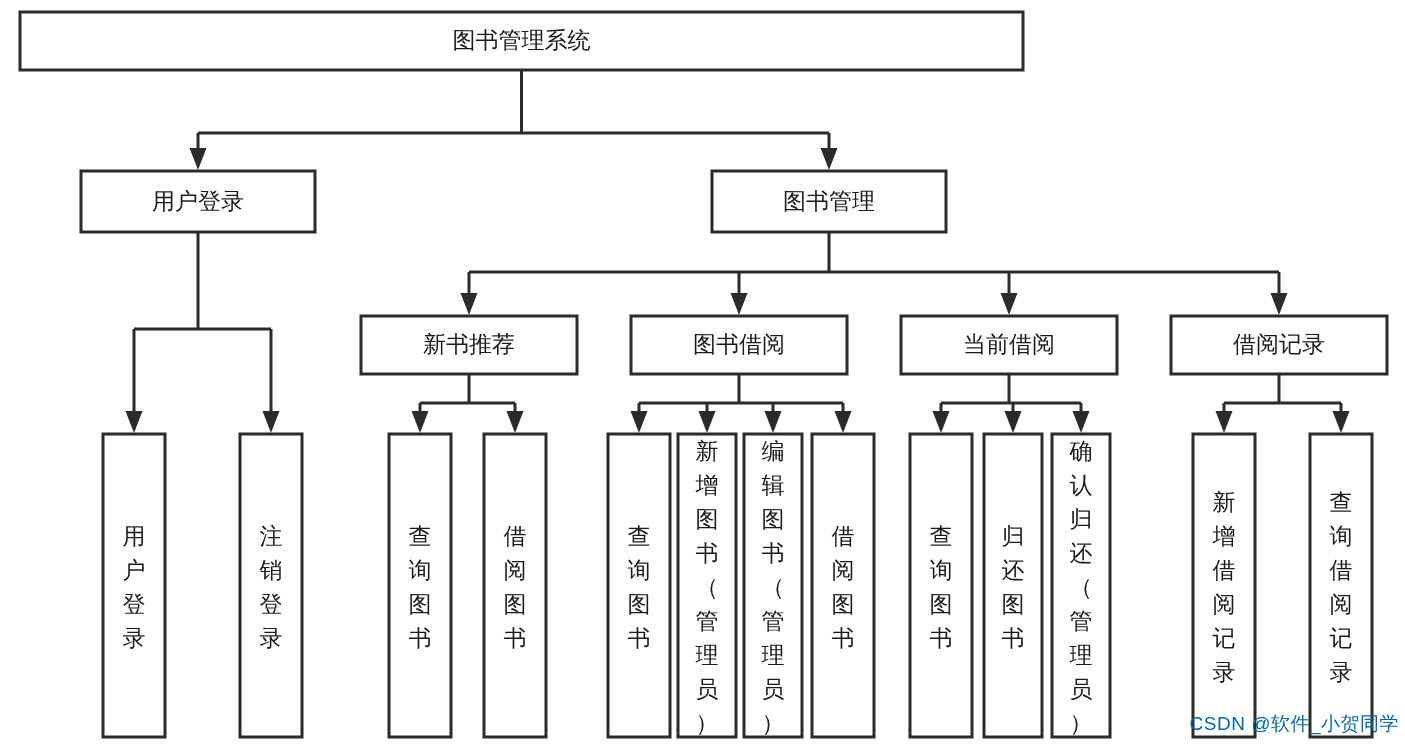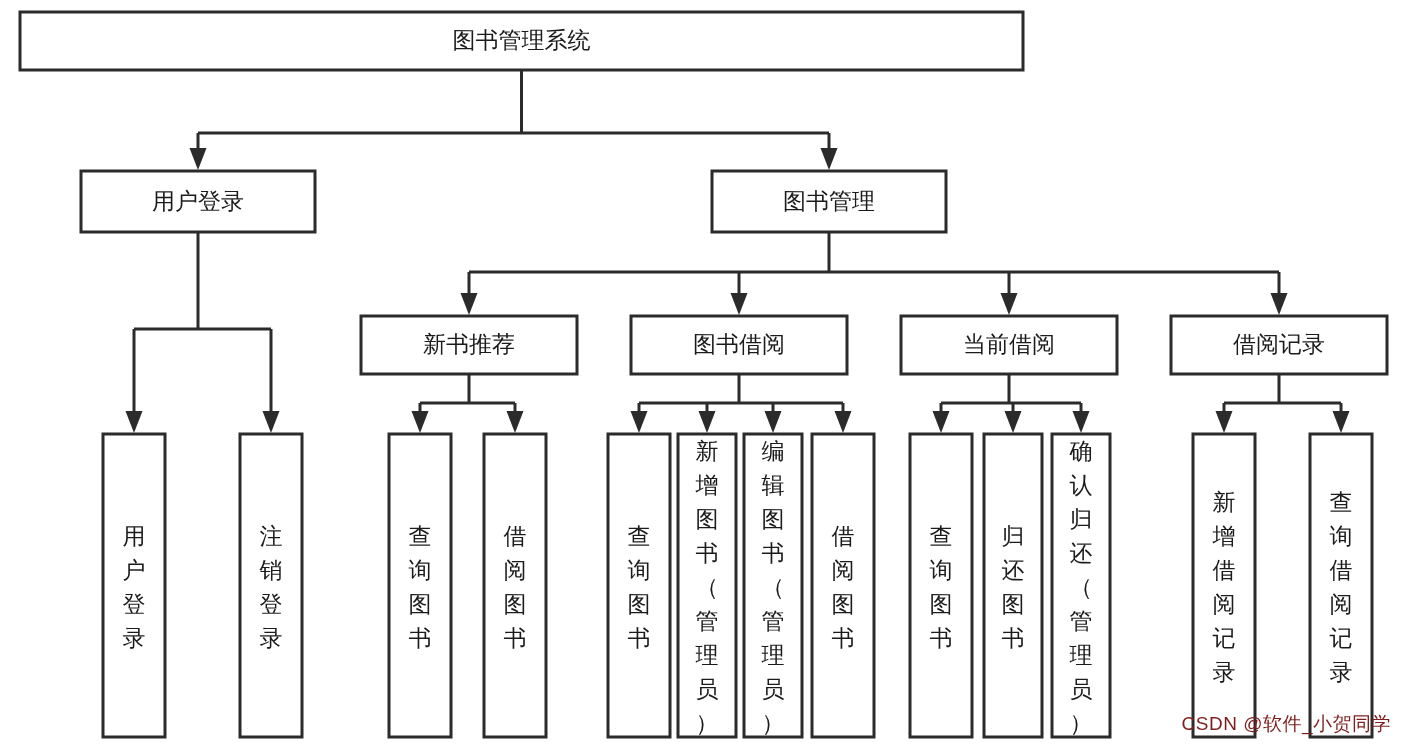--- a/index.html
+++ b/index.html
@@ -48,25 +48,25 @@
     dominant-baseline: middle;
   }
   .node-label-v {
     font-family: "Liberation Sans", "DejaVu Sans", sans-serif;
     font-size: 23px;
     fill: #1b1b1b;
     text-anchor: middle;
   }
   .watermark {
     position: absolute;
-    right: 14px;
+    right: 6px;
     bottom: 10px;
     font-family: "Liberation Sans", "DejaVu Sans", sans-serif;
     font-size: 19px;
-    color: #7f1d1d;
+    color: #0369a1;
     letter-spacing: 0.5px;
     white-space: nowrap;
     user-select: none;
   }
 </style>
 </head>
 <body>
 
 <div id="diagram-root">
   <svg class="flow" viewBox="0 0 1405 747">

